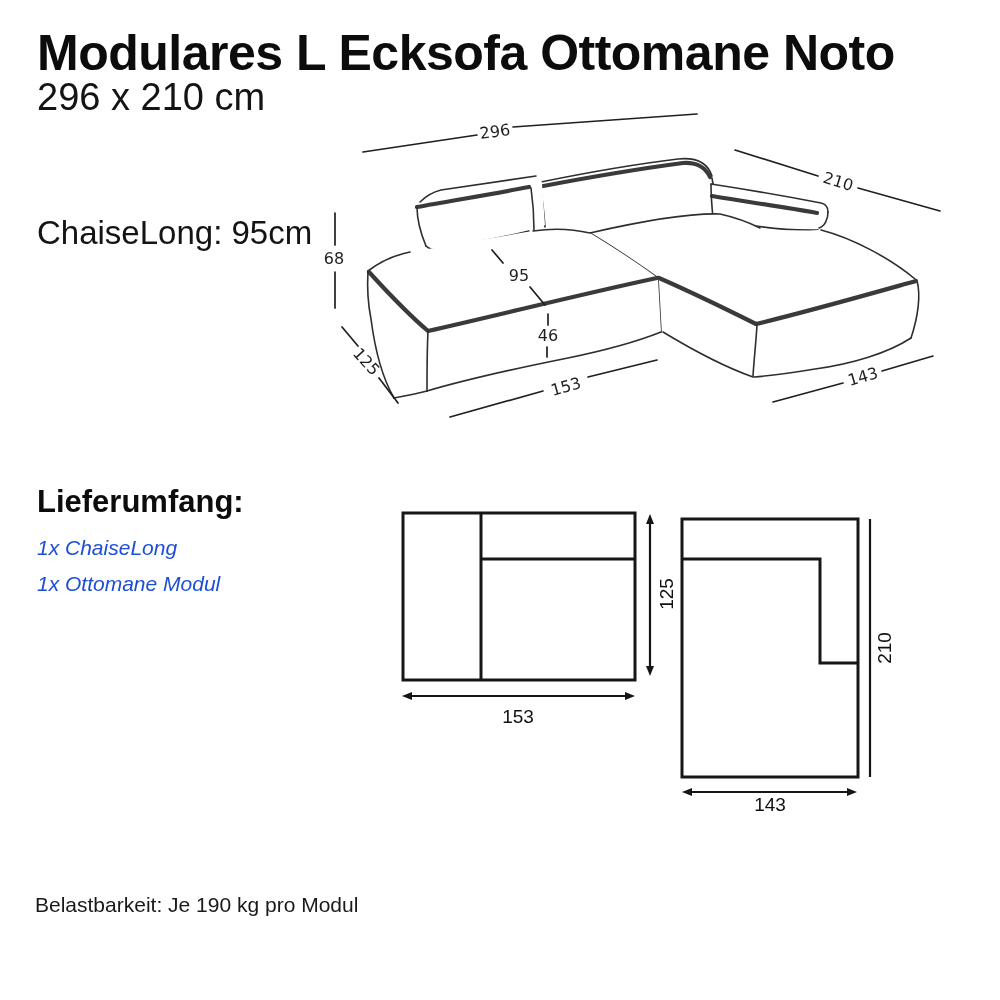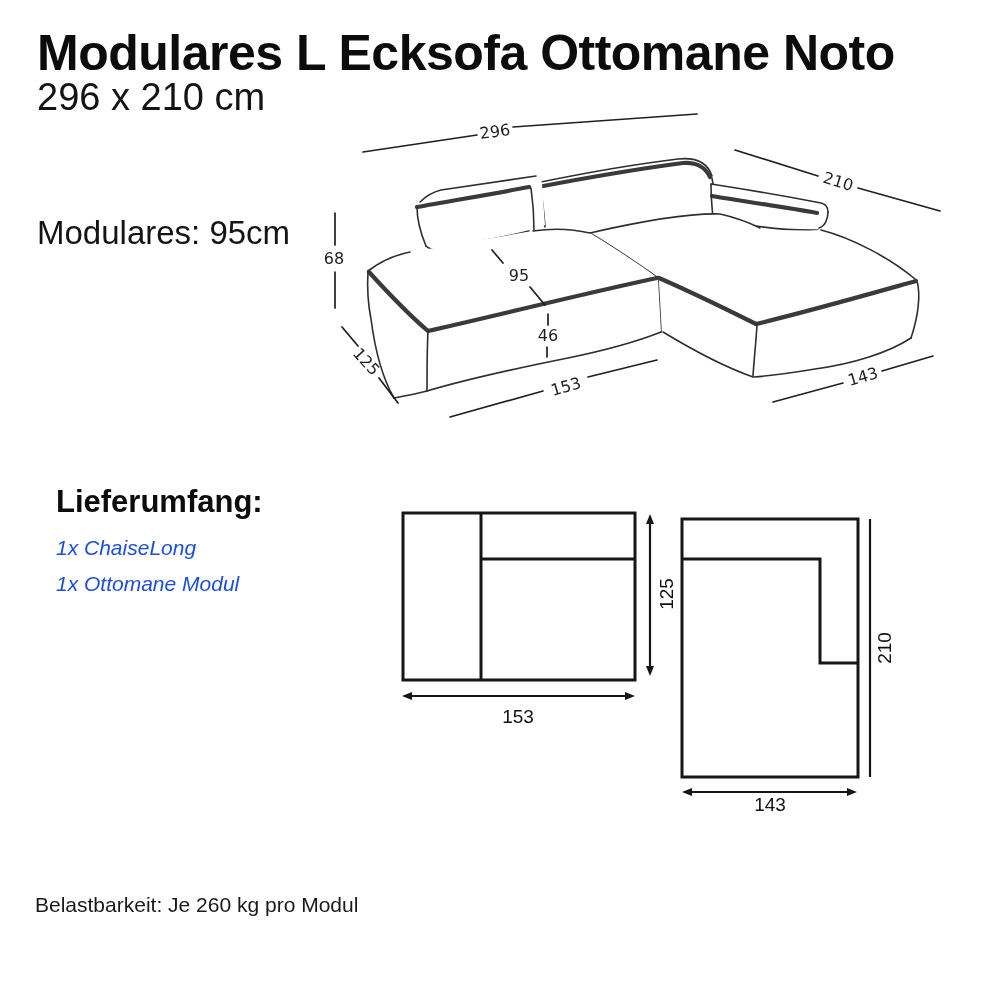--- a/index.html
+++ b/index.html
@@ -10,21 +10,21 @@
   .page-title{
     position:absolute;left:37px;top:24px;font-size:50px;font-weight:bold;
     letter-spacing:-0.5px;color:#0c0c0c;white-space:nowrap;
   }
   .page-subtitle{
     position:absolute;left:37px;top:76px;font-size:38px;font-weight:400;color:#141414;white-space:nowrap;
   }
   .seat-depth{
     position:absolute;left:37px;top:214px;font-size:33px;color:#141414;white-space:nowrap;
   }
-  .delivery{position:absolute;left:37px;top:484px;margin-left:19px;}
+  .delivery{position:absolute;left:37px;top:484px;}
   .delivery-heading{font-size:31px;font-weight:bold;color:#0c0c0c;margin:0 0 16px 0;}
   .delivery-item{font-size:21px;color:#1d4ed8;margin:0 0 12px 0;white-space:nowrap;font-style:italic;}
   .sketch-svg{position:absolute;left:310px;top:100px;width:690px;height:350px;}
   .views-svg{position:absolute;left:385px;top:495px;width:575px;height:340px;}
   .load-label{
     position:absolute;left:35px;top:893px;font-size:21px;color:#1a1a1a;white-space:nowrap;
   }
   .totals{position:absolute;left:427px;top:879px;font-size:20.5px;color:#1a1a1a;line-height:28.5px;}
   .totals div{white-space:nowrap;}
   
@@ -39,21 +39,21 @@
   .planarrow{fill:#161616;stroke:none;}
   .plantxt{font-family:"Liberation Sans","DejaVu Sans",sans-serif;font-size:19px;fill:#111111;}
 </style>
 </head>
 <body>
 
 <div class="canvas">
 
   <div class="page-title">Modulares L Ecksofa Ottomane Noto</div>
   <div class="page-subtitle">296 x 210 cm</div>
-  <div class="seat-depth">Modulares: 95cm</div>
+  <div class="seat-depth">ChaiseLong: 95cm</div>
 
   <svg class="sketch-svg" viewBox="310 100 690 350">
 
     <g>
       <path class="fillw" d="M 538,188 C 544,180 554,177 566,175 C 615,167 655,161 680,159 C 700,158 710,166 713,178 C 715,190 715,203 714,214 C 714,219 711,221 707,221 L 600,234 C 575,237 553,233 546,228 Z"></path>
       <path class="thin" d="M 541,182 C 590,172 645,163 678,159 C 697,157 708,164 712,176"></path>
       <path class="thin" d="M 712,178 C 714,188 715,200 714,210"></path>
       <path class="thick" d="M 538,187 C 585,178 645,168 683,163 C 697,162 706,168 710,177"></path>
       <path class="thin" d="M 540,187 C 543,201 544,214 545,227"></path>
     </g>
@@ -176,16 +176,16 @@
       <path class="planline" d="M 682,559 L 820,559 L 820,663 L 858,663"></path>
       <line class="plandim" x1="870" y1="519" x2="870" y2="777"></line>
       <text class="plantxt" transform="translate(891,648) rotate(-90)" text-anchor="middle">210</text>
       <line class="plandim" x1="690" y1="792" x2="849" y2="792"></line>
       <polygon class="planarrow" points="692,788 682,792 692,796"></polygon>
       <polygon class="planarrow" points="847,788 857,792 847,796"></polygon>
       <text class="plantxt" x="770" y="811" text-anchor="middle">143</text>
     </g>
   </svg>
 
-  <div class="load-label">Belastbarkeit: Je 260 kg pro Modul</div>
+  <div class="load-label">Belastbarkeit: Je 190 kg pro Modul</div>
 
 
 </div>
 
 </body></html>

